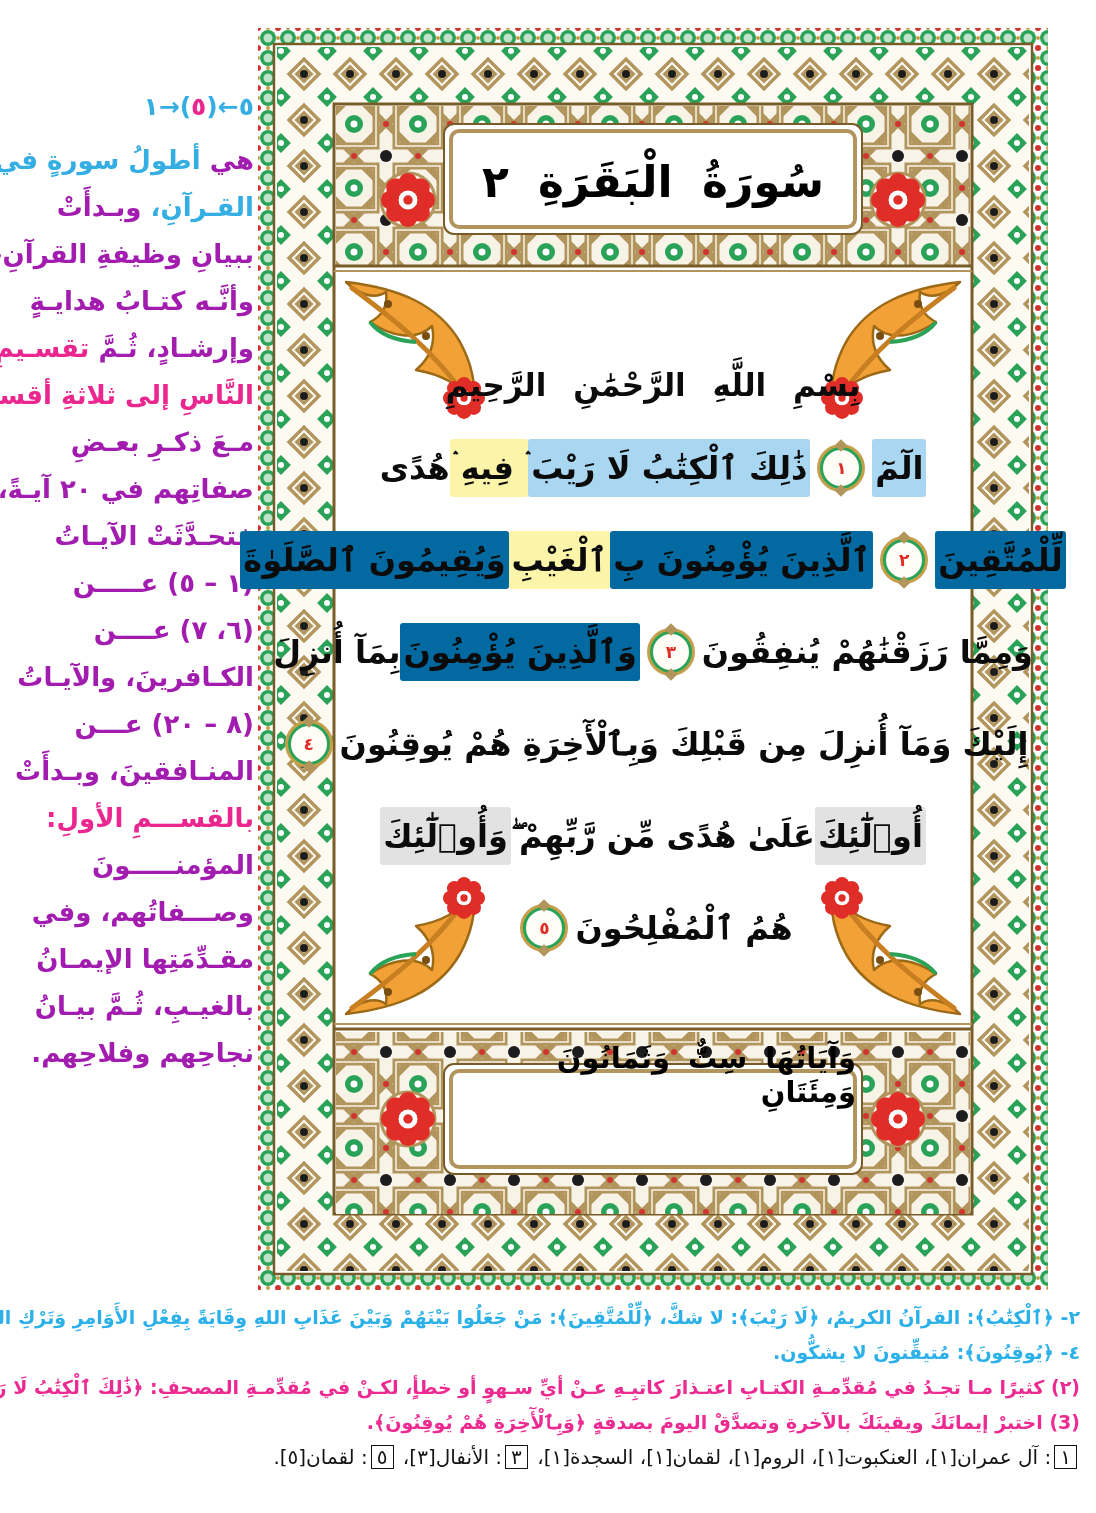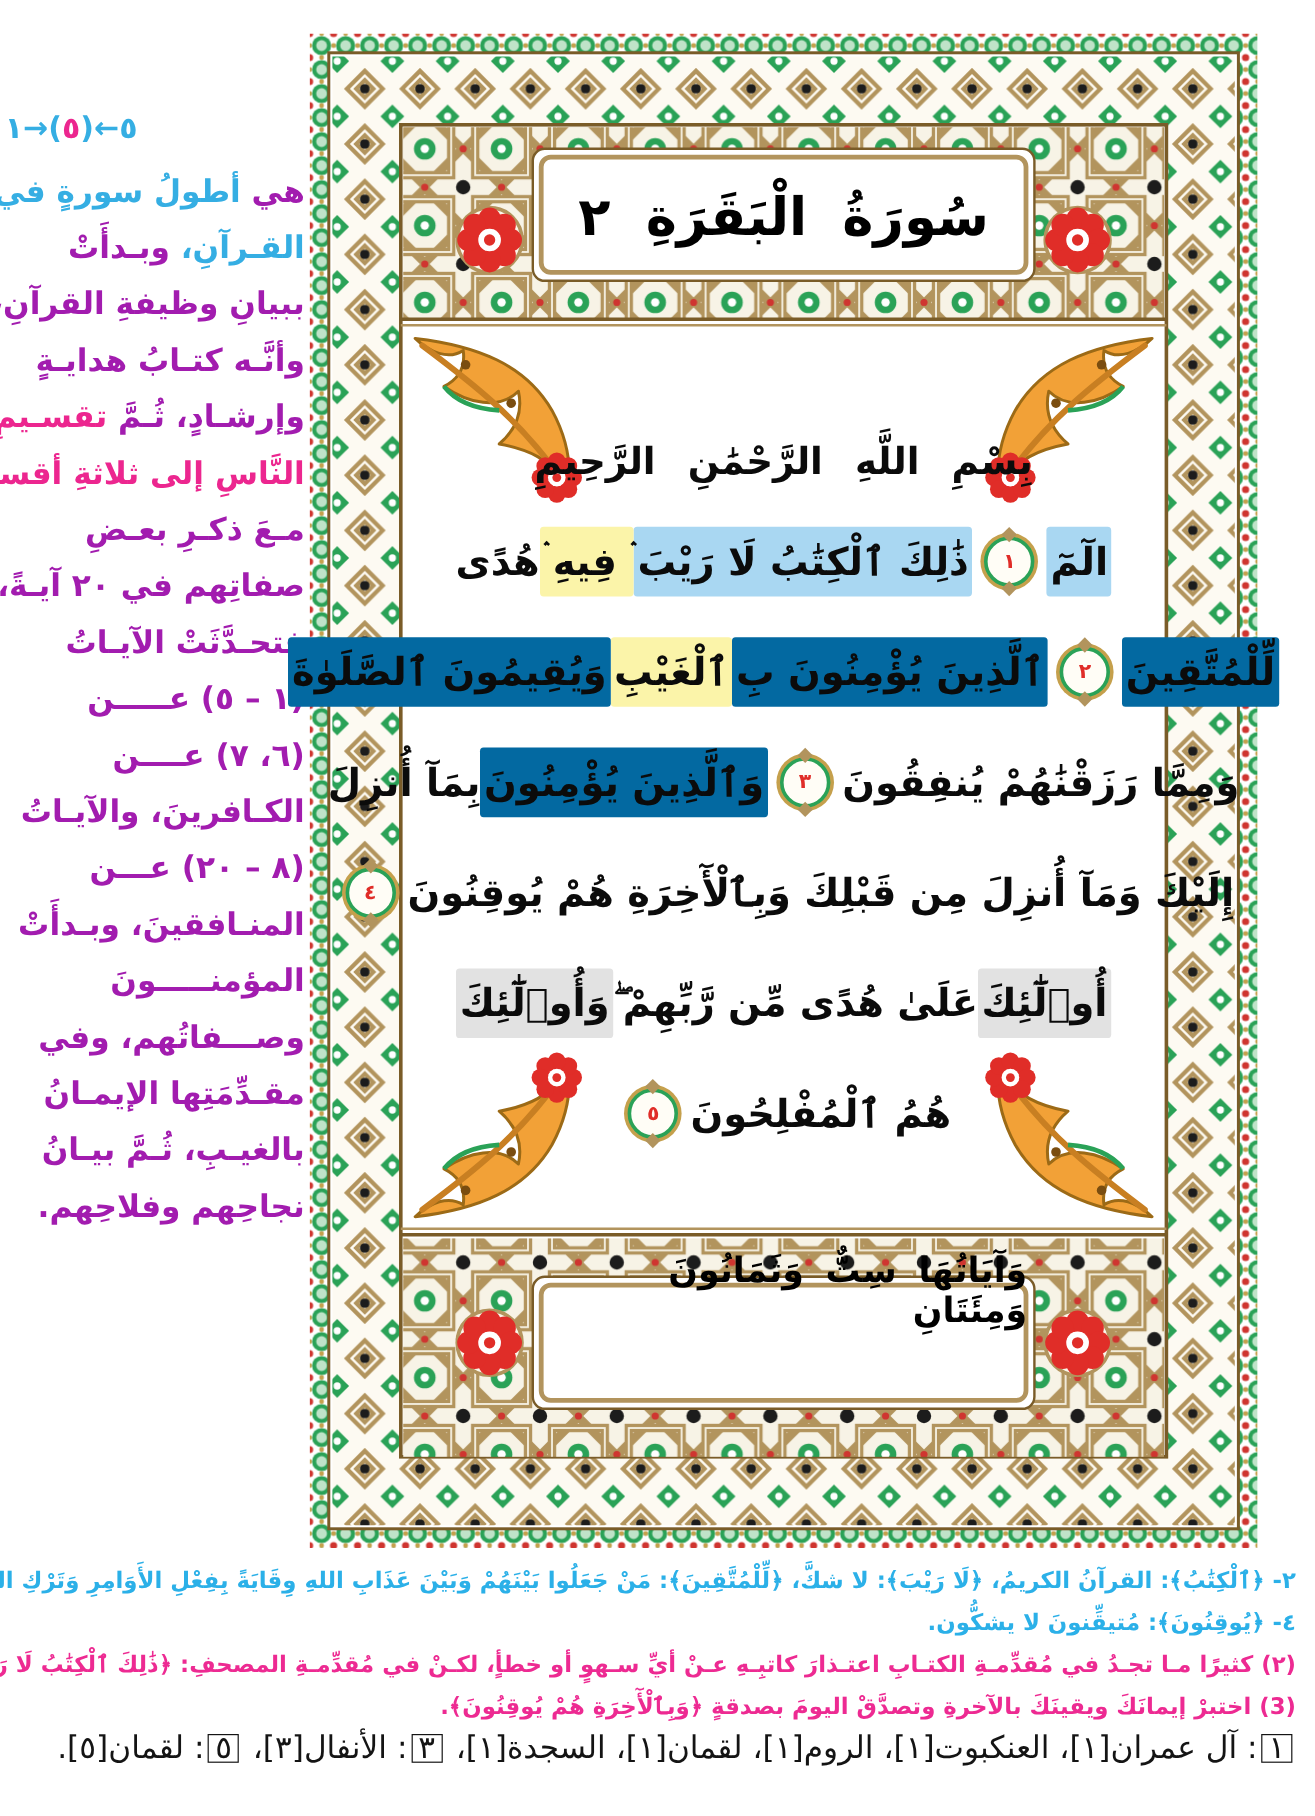--- a/index.html
+++ b/index.html
@@ -1,21 +1,21 @@
 <!DOCTYPE html>
 <html lang="ar"><head>
 <meta charset="utf-8">
 <style>
   html,body{margin:0;padding:0;background:#fff;}
   .page{position:relative;width:1096px;height:1513px;background:#ffffff;overflow:hidden;
         font-family:"DejaVu Sans",sans-serif;}
 
   
   .sidebar{position:absolute;left:4px;top:92px;width:250px;direction:rtl;}
-  .range{direction:ltr;text-align:left;font-size:25px;font-weight:bold;margin-bottom:16px;letter-spacing:1px;}
+  .range{direction:ltr;text-align:right;font-size:25px;font-weight:bold;margin-bottom:16px;letter-spacing:1px;}
   .c-b{color:#35aee3;} .c-m{color:#ec268f;} .c-k{color:#a21caf;}
   .intro-line{font-size:26px;font-weight:bold;line-height:47px;text-align:right;white-space:nowrap;color:#151515;}
 
   
   .frame{position:absolute;left:258px;top:28px;width:790px;height:1262px;}
   .frame svg{display:block;width:790px;height:1262px;}
 
   
   .title-box,.colophon-box{position:absolute;left:450px;width:406px;height:76px;display:flex;
         align-items:center;justify-content:center;direction:rtl;color:#000;font-weight:bold;}
@@ -36,21 +36,21 @@
   .vmark::before,.vmark::after{content:"";position:absolute;left:50%;width:9px;height:9px;
          background:#b2945d;transform:translateX(-50%) rotate(45deg);}
   .vmark::before{top:-9px;} .vmark::after{bottom:-9px;}
   .vnum{color:#e02d28;font-size:17px;font-weight:bold;}
 
   
   .footnotes{position:absolute;left:14px;top:1300px;width:1066px;direction:rtl;text-align:right;}
   .fnote{font-size:19px;font-weight:bold;line-height:35px;white-space:nowrap;}
   .f-blue{color:#2bb0e8;}
   .f-magenta{color:#ed2a92;}
-  .f-black{color:#141414;font-weight:normal;font-size:26px;}
+  .f-black{color:#141414;font-weight:normal;font-size:20px;}
   .numbox{display:inline-block;border:1.5px solid #141414;padding:0 5px;margin:0 3px;line-height:22px;}
 </style>
 </head>
 <body>
 
 <div class="page">
 
   <aside class="sidebar">
     <div class="range"><span class="c-b">٥</span><span class="c-b">←</span><span class="c-b">(</span><span class="c-m">٥</span><span class="c-b">)</span><span class="c-b">→</span><span class="c-b">١</span></div>
     <div class="intro">
@@ -61,20 +61,21 @@
         <div class="intro-line"><span class="c-k">وإرشـادٍ، ثُـمَّ </span><span class="c-m">تقسـيمِ</span></div>
         <div class="intro-line"><span class="c-m">النَّاسِ إلى ثلاثةِ أقسامٍ</span></div>
         <div class="intro-line"><span class="c-k">مـعَ ذكـرِ بعـضِ</span></div>
         <div class="intro-line"><span class="c-k">صفاتِهم في ٢٠ آيـةً،</span></div>
         <div class="intro-line"><span class="c-k">فتحـدَّثَتْ الآيـاتُ</span></div>
         <div class="intro-line"><span class="c-k">(١ – ٥) عـــــن</span></div>
         <div class="intro-line"><span class="c-k">(٦، ٧) عــــن</span></div>
         <div class="intro-line"><span class="c-k">الكـافرينَ، والآيـاتُ</span></div>
         <div class="intro-line"><span class="c-k">(٨ – ٢٠) عـــن</span></div>
         <div class="intro-line"><span class="c-k">المنـافقينَ، وبـدأَتْ</span></div>
+        <div class="intro-line"><span class="c-m">بالقســـمِ الأولِ:</span></div>
         <div class="intro-line"><span class="c-k">المؤمنـــــونَ</span></div>
         <div class="intro-line"><span class="c-k">وصـــفاتُهم، وفي</span></div>
         <div class="intro-line"><span class="c-k">مقـدِّمَتِها الإيمـانُ</span></div>
         <div class="intro-line"><span class="c-k">بالغيـبِ، ثُـمَّ بيـانُ</span></div>
         <div class="intro-line"><span class="c-k">نجاحِهم وفلاحِهم.</span></div>
       </div>
   </aside>
 
   <div class="frame">
     <svg viewBox="0 0 790 1262">

